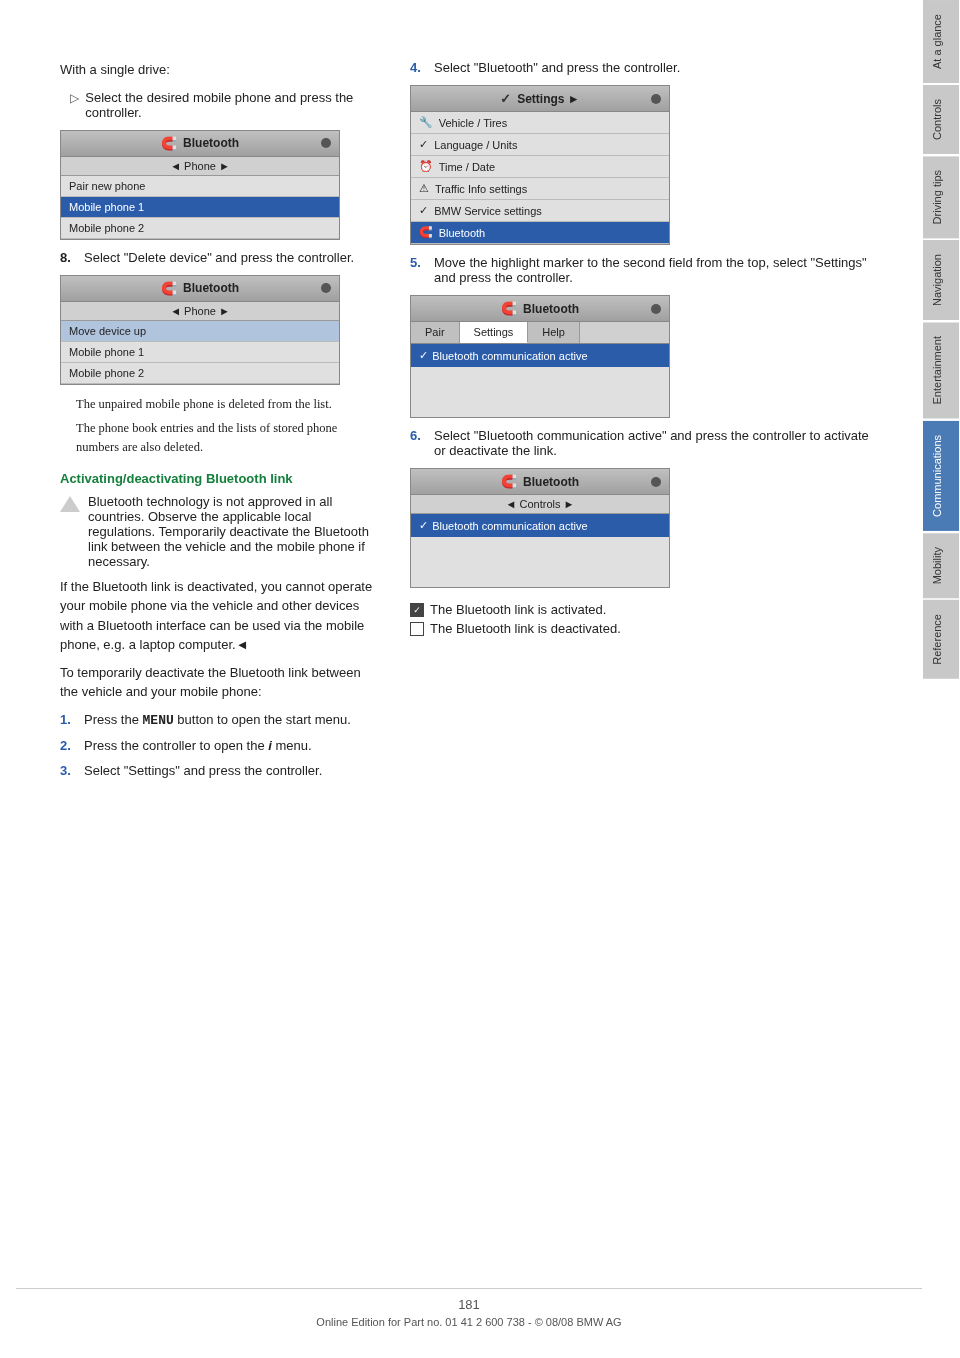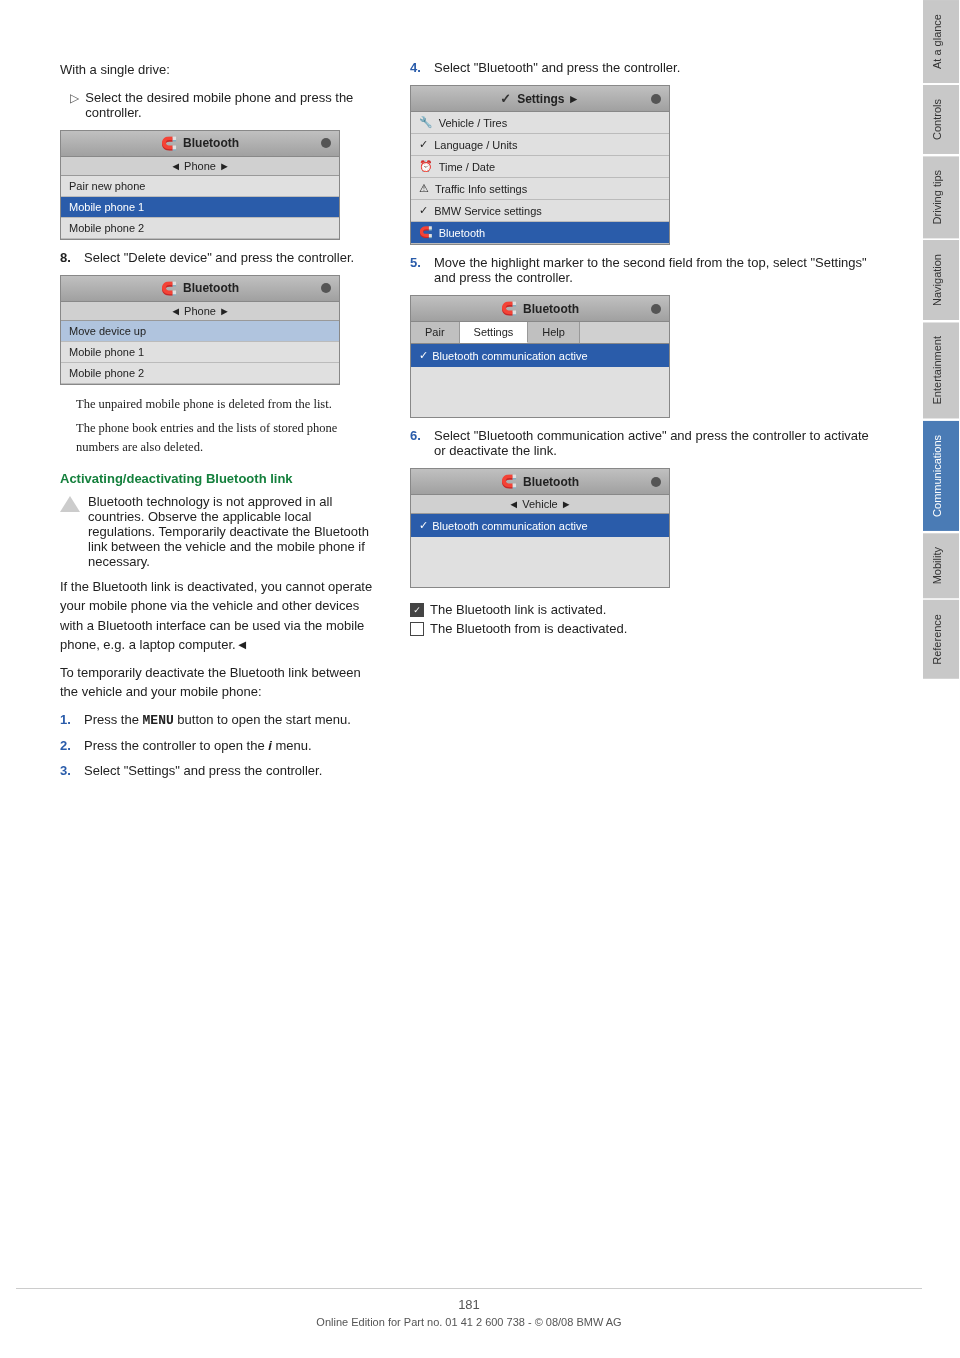--- a/index.html
+++ b/index.html
@@ -472,37 +472,37 @@
         <span>Select "Bluetooth communication active" and press the controller to activate or deactivate the link.</span>
       </div>
 
       <div class="screen-mockup" style="width:260px;">
         <div class="screen-title-bar">
           <span class="bt-icon">🧲</span>
           <span>Bluetooth</span>
           <div class="dot"></div>
         </div>
         <div class="screen-settings-bar">
-          <span>◄ Vehicle ►</span>
+          <span>◄ Controls ►</span>
         </div>
         <div class="screen-content-row highlight-row">
           <span>✓</span>
           <span>Bluetooth communication active</span>
         </div>
         <div class="screen-empty"></div>
       </div>
 
       <div style="margin-top:14px;">
         <div class="small-check-row">
           <div class="checkbox-filled">✓</div>
           <span>The Bluetooth link is activated.</span>
         </div>
         <div class="small-check-row">
           <div class="checkbox-empty"></div>
-          <span>The Bluetooth from is deactivated.</span>
+          <span>The Bluetooth link is deactivated.</span>
         </div>
       </div>
     </div>
   </div>
 </div>
 
 <div class="footer">
   <span class="page-num">181</span>
   <span>Online Edition for Part no. 01 41 2 600 738 - © 08/08 BMW AG</span>
 </div>

